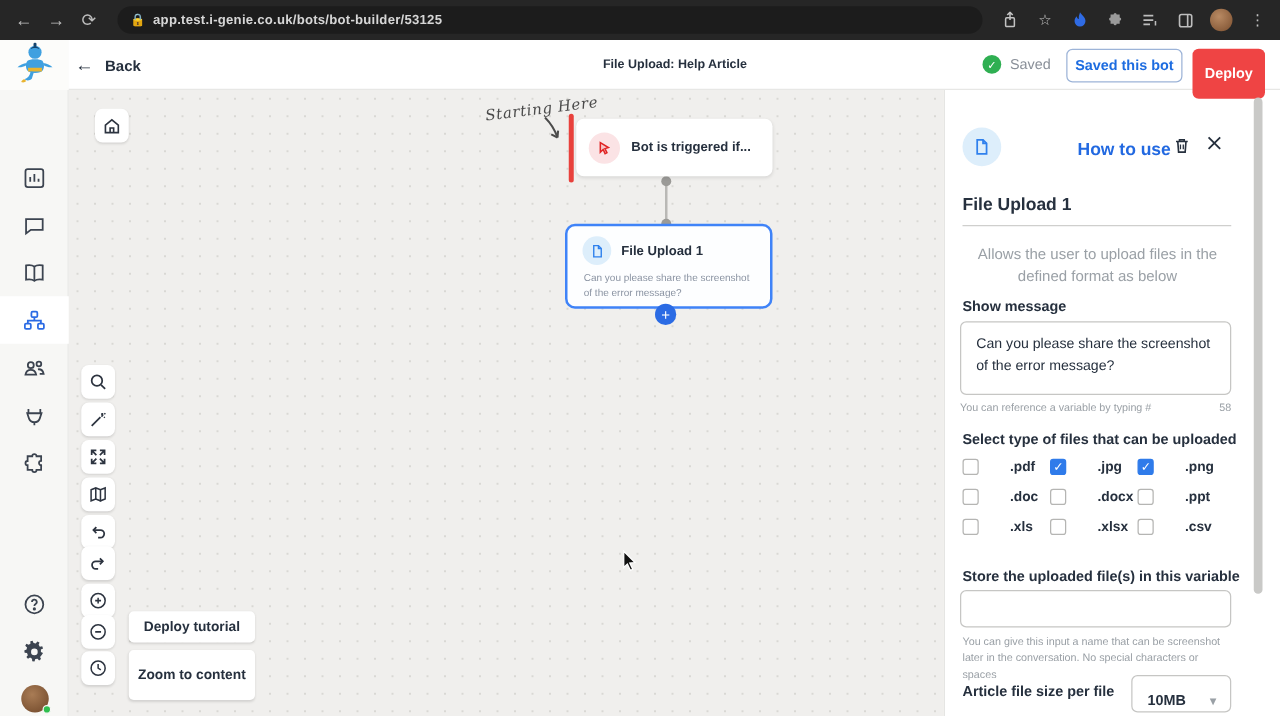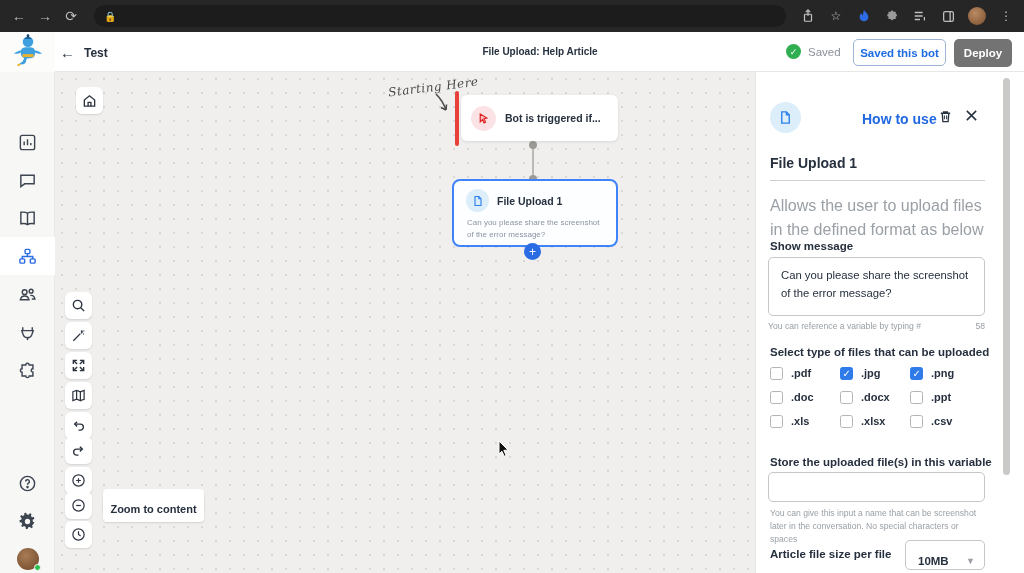--- a/index.html
+++ b/index.html
@@ -21,39 +21,39 @@
   .appheader { left:0; top:32px; width:1024px; height:40px; background:#ffffff; border-bottom:1px solid #e7e7e5; z-index:5; }
   .logo { left:0; top:32px; width:55px; height:40px; background:#fcfcfa; display:flex; align-items:center; justify-content:center; z-index:6; }
   .backrow { left:60px; top:44px; display:flex; align-items:center; gap:9px; z-index:6; }
   .backrow .arrow { font-size:15px; color:#26303e; }
   .backrow .lbl { font-size:12px; font-weight:bold; color:#26303e; }
   .htitle { left:0; top:46px; width:1024px; text-align:center; font-size:10px; font-weight:bold; color:#26303e; z-index:5; pointer-events:none;margin-left:28px; }
   .savedrow { left:786px; top:44px; display:flex; align-items:center; gap:7px; z-index:6; }
   .savedcheck { width:15px; height:15px; border-radius:50%; background:#2faf52; color:#fff; font-size:9px; display:flex; align-items:center; justify-content:center; }
   .savedlbl { font-size:11.5px; color:#8a9099; }
   .btn-test { left:853px; top:39px; width:93px; height:27px; background:#fff; border:1px solid #9db4d8; border-radius:5px; color:#1d6ce0; font-size:11.5px; font-weight:bold; display:flex; align-items:center; justify-content:center; z-index:6; }
-  .btn-deploy { left:954px; top:39px; width:58px; height:28px; background:#737373; border-radius:5px; color:#fff; font-size:11.5px; font-weight:bold; display:flex; align-items:center; justify-content:center; z-index:6; }
+  .btn-deploy { left:954px; top:39px; width:58px; height:40px; background:#ef4444; border-radius:5px; color:#fff; font-size:11.5px; font-weight:bold; display:flex; align-items:center; justify-content:center; z-index:6; }
 
   
   .sidebar { left:0; top:72px; width:55px; height:501px; background:#f7f7f5; border-right:1px solid #e9e9e7; z-index:4; }
   .sideitem { width:55px; height:38px; display:flex; align-items:center; justify-content:center; color:#3c4450; }
   .sideitem.active { background:#ffffff; color:#2b6be4; }
   .sideitem svg { width:19px; height:19px; }
   .side-avatar { width:22px; height:22px; border-radius:50%; background:radial-gradient(circle at 40% 35%, #a97c55, #6e4628); position:relative; }
   .side-avatar .dot { position:absolute; right:-2px; bottom:-1px; width:7px; height:7px; border-radius:50%; background:#2fbf4f; border:1.5px solid #f7f7f5; }
 
   
   .canvas { left:55px; top:72px; width:700px; height:501px; background-color:#f0efed;
     background-image:radial-gradient(#d9d8d4 1px, transparent 1.2px); background-size:14px 14px; }
   .tool { background:#ffffff; border-radius:6px; box-shadow:0 1px 2px rgba(0,0,0,.12); display:flex; align-items:center; justify-content:center; color:#2d3440; z-index:3; }
   .tool svg { width:15px; height:15px; }
   .homebtn { left:76px; top:87px; width:27px; height:27px; }
   .toolcol { width:27px; height:27px; left:65px; }
   .wtbtn { left:103px; top:489px; width:101px; height:25px; background:#fff; border-radius:4px; box-shadow:0 1px 2px rgba(0,0,0,.12); font-size:11px; font-weight:bold; color:#26303e; display:flex; align-items:center; justify-content:center; z-index:3; }
-  .ztbtn { left:103px; top:496px; width:101px; height:26px; background:#fff; border-radius:4px; box-shadow:0 1px 2px rgba(0,0,0,.12); font-size:11px; font-weight:bold; color:#26303e; display:flex; align-items:center; justify-content:center; z-index:3; }
+  .ztbtn { left:103px; top:520px; width:101px; height:40px; background:#fff; border-radius:4px; box-shadow:0 1px 2px rgba(0,0,0,.12); font-size:11px; font-weight:bold; color:#26303e; display:flex; align-items:center; justify-content:center; z-index:3; }
 
   .annotation { left:388px; top:80px; font-size:12px; font-style:italic; color:#4b4b4b; transform:rotate(-7deg); letter-spacing:.5px; font-family:"DejaVu Serif", serif; }
   .redbar { left:455px; top:91px; width:4px; height:55px; background:#e8413c; border-radius:2px; z-index:2; }
   .triggernode { left:461px; top:95px; width:157px; height:46px; background:#fff; border-radius:6px; box-shadow:0 1px 3px rgba(0,0,0,.10); display:flex; align-items:center; gap:9px; padding-left:10px; z-index:2; }
   .trigcircle { width:25px; height:25px; border-radius:50%; background:#fbe3e5; display:flex; align-items:center; justify-content:center; }
   .trigtitle { font-size:10.5px; font-weight:bold; color:#26303e; }
   .connector { left:531px; top:141px; width:4px; height:40px; z-index:1; }
   .conline { position:absolute; left:1px; top:4px; width:2px; height:34px; background:#b9b8b5; }
   .condot { position:absolute; left:-2px; width:8px; height:8px; border-radius:50%; background:#9b9a97; }
   .filenode { left:452px; top:179px; width:166px; height:68px; background:#fdfeff; border:2px solid #3f83f8; border-radius:8px; z-index:2; }
@@ -64,28 +64,28 @@
   .plusbtn { left:524px; top:243px; width:17px; height:17px; border-radius:50%; background:#2b6be4; color:#fff; font-size:12px; display:flex; align-items:center; justify-content:center; z-index:3; }
   .cursor { left:497px; top:440px; z-index:9; }
 
   
   .panel { left:755px; top:72px; width:269px; height:501px; background:#ffffff; border-left:1px solid #e5e5e3; z-index:4; }
   .panel-icon { left:770px; top:102px; width:31px; height:31px; border-radius:50%; background:#ddeefb; display:flex; align-items:center; justify-content:center; z-index:5; }
   .howto { left:862px; top:111px; font-size:14px; font-weight:bold; color:#2269e1; z-index:5; }
   .trash { left:938px; top:109px; color:#26303e; z-index:5; }
   .closex { left:965px; top:108px; font-size:15px; color:#26303e; z-index:5; }
   .ptitle { left:770px; top:155px; width:215px; font-size:14px; font-weight:bold; color:#26303e; border-bottom:1px solid #cfcfcd; padding-bottom:9px; z-index:5; }
-  .pdesc { left:770px; top:194px; width:216px; font-size:16px; line-height:1.5; color:#9aa0a6; z-index:5; }
+  .pdesc { left:770px; top:194px; width:216px; font-size:12px; line-height:1.5; color:#9aa0a6; z-index:5;text-align:center; }
   .plabel { font-size:11.5px; font-weight:bold; color:#26303e; z-index:5; }
   .showmsg { left:770px; top:240px;text-align:right; }
   .msgbox { left:768px; top:257px; width:217px; height:59px; border:1px solid #c6c6c4; border-radius:5px; padding:9px 12px; font-size:11.3px; line-height:1.55; color:#26303e; resize:none; font-family:"Liberation Sans", sans-serif; background:#fff; z-index:5; }
   .hintrow { left:768px; top:321px; width:217px; display:flex; justify-content:space-between; font-size:8.6px; color:#9aa0a6; z-index:5;gap:10px; }
   .ftlabel { left:770px; top:346px; }
   .ftgrid { left:770px; top:367px; width:216px; display:grid; grid-template-columns:70px 70px 70px; row-gap:11px; z-index:5; }
-  .ftype { display:flex; align-items:flex-start; gap:8px; }
+  .ftype { display:flex; align-items:center; gap:25px; }
   .cb { width:13px; height:13px; border:1px solid #b5b5b3; border-radius:2.5px; background:#fff; position:relative; }
   .ftype.checked .cb { background:#2f7bea; border-color:#2f7bea; }
   .ftype.checked .cb::after { content:"✓"; position:absolute; left:1.5px; top:-0.5px; font-size:10px; color:#fff; }
   .ftname { font-size:11px; font-weight:bold; color:#26303e; }
   .storelabel { left:770px; top:456px; }
   .storeinput { left:768px; top:472px; width:217px; height:30px; border:1px solid #c6c6c4; border-radius:5px; background:#fff; z-index:5; }
   .storehint { left:770px; top:507px; width:218px; font-size:8.6px; line-height:1.5; color:#9aa0a6; z-index:5; }
   .restrictlabel { left:770px; top:548px; }
   .sizedd { left:905px; top:540px; width:80px; height:30px; border:1px solid #c6c6c4; border-radius:5px; background:#fff; display:flex; align-items:center; justify-content:space-between; padding:11px 9px 0 12px; z-index:5; }
   .sizedd .val { font-size:11.5px; font-weight:bold; color:#26303e; }
@@ -94,20 +94,21 @@
 </style>
 </head>
 <body>
 
 <div class="abs chrome">
   <span class="navbtn" style="margin-left:6px">←</span>
   <span class="navbtn">→</span>
   <span class="navbtn">⟳</span>
   <div class="urlbar">
     <span class="lock">🔒</span>
+    <span class="urltext">app.test.i-genie.co.uk/bots/bot-builder/53125</span>
   </div>
   <div class="chrome-right">
     <span class="cicon">
       <svg viewBox="0 0 16 16" width="14" height="14" fill="none" stroke="currentColor" stroke-width="1.4">
           <rect x="4" y="6" width="8" height="8" rx="1"></rect>
           <path d="M8 1v7M5.5 3.5L8 1l2.5 2.5"></path>
         </svg>
     </span>
     <span class="cicon">☆</span>
     <span class="cicon">
@@ -146,21 +147,21 @@
     <path d="M13 18c1.5-2 12.5-2 14 0 2 2.8 2 7 0 9.5-1 1.2-3 2-7 2s-6-.8-7-2c-2-2.5-2-7.5 0-9.5z" fill="#3fa0e0"></path>
     <path d="M12.5 20c-3.5.5-7 2-9 4 2.5.4 5.5 0 8-1.5z" fill="#3fa0e0"></path>
     <path d="M27.5 20c3.5.5 7 2 9 4-2.5.4-5.5 0-8-1.5z" fill="#3fa0e0"></path>
     <path d="M13.5 24.5h13v3.5h-13z" fill="#e8b430"></path>
     <path d="M16 28c-1 4-3 6.5-6 7.5 2 1.5 5 1.5 7-.5l2-6.5z" fill="#3fa0e0"></path>
     <path d="M10 35.5c-1.5.3-2.5 1.2-3 2.5 1.8.8 3.7.3 4.8-1z" fill="#e8b430"></path>
   </svg>
 </div>
 <div class="abs backrow">
   <span class="arrow">←</span>
-  <span class="lbl">Test</span>
+  <span class="lbl">Back</span>
 </div>
 <div class="abs htitle">File Upload: Help Article</div>
 <div class="abs savedrow">
   <span class="savedcheck">✓</span>
   <span class="savedlbl">Saved</span>
 </div>
 <div class="abs btn-test">Saved this bot</div>
 <div class="abs btn-deploy">Deploy</div>
 
 <div class="abs sidebar">

